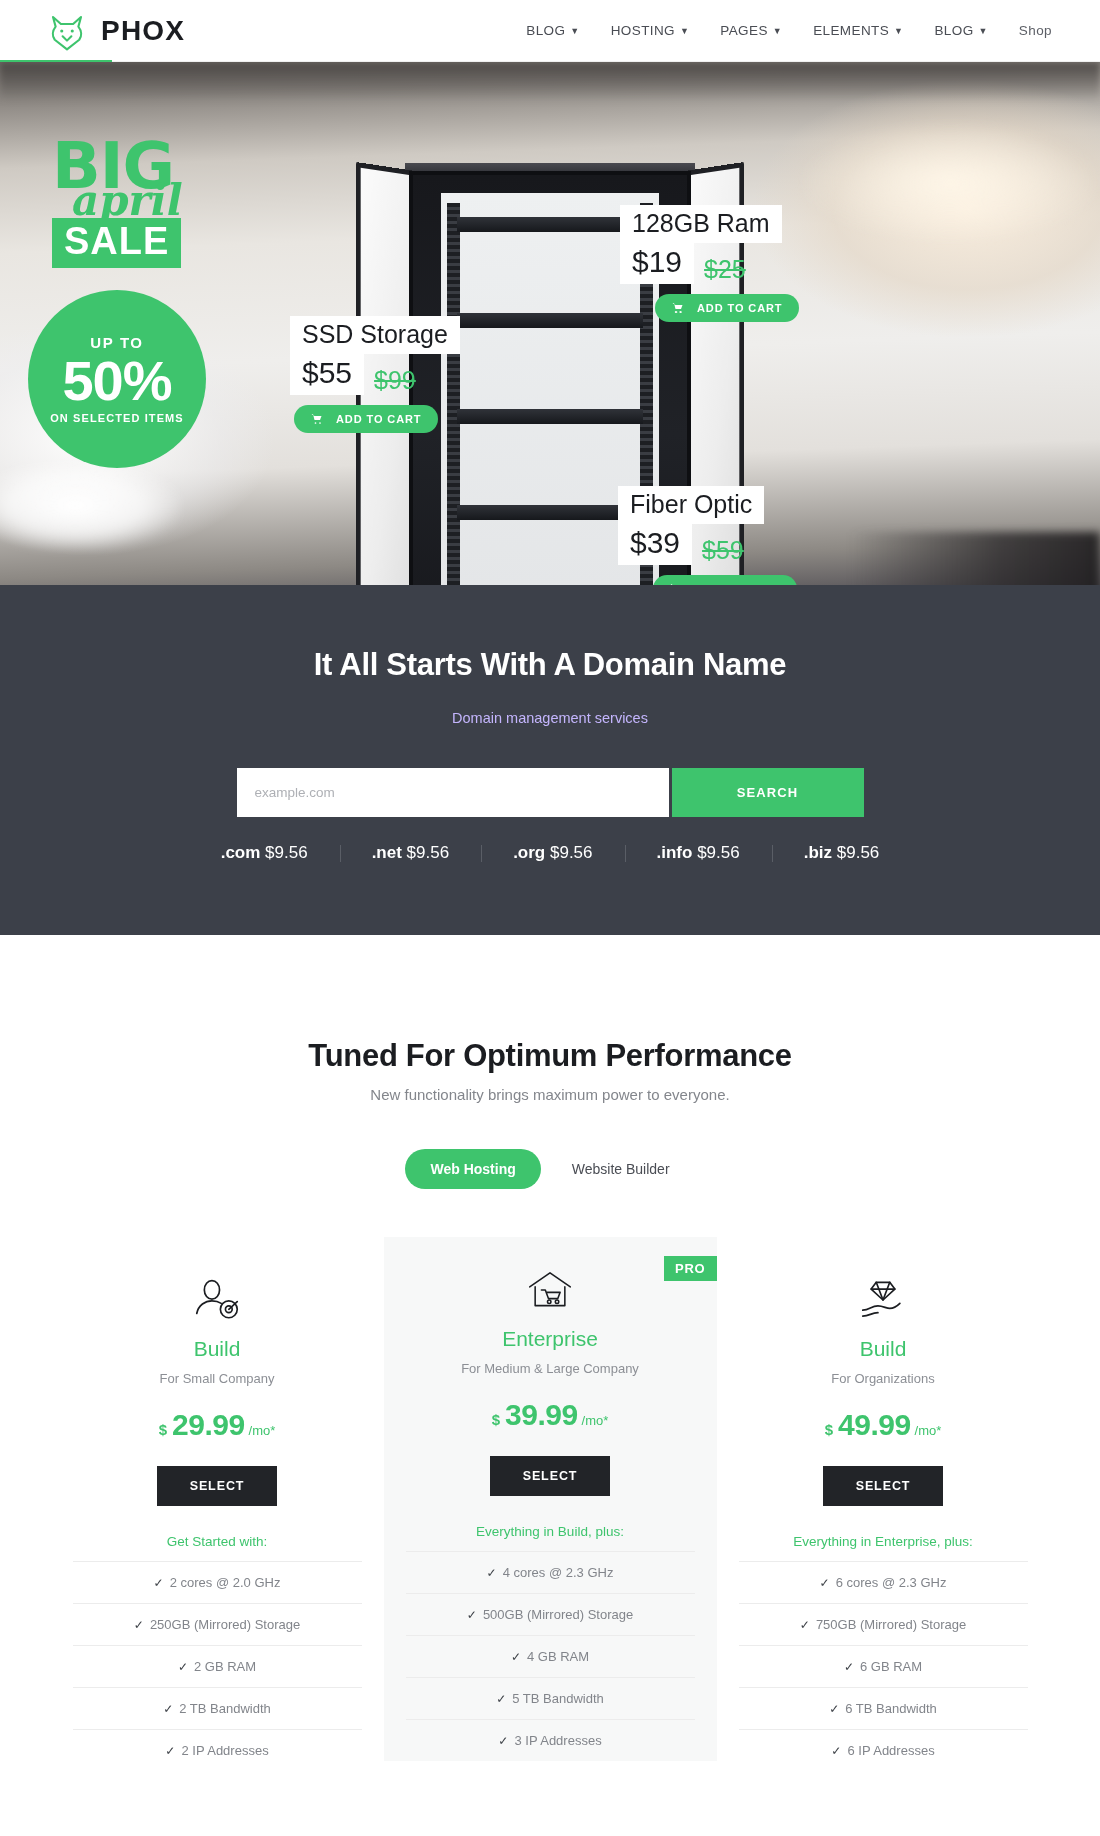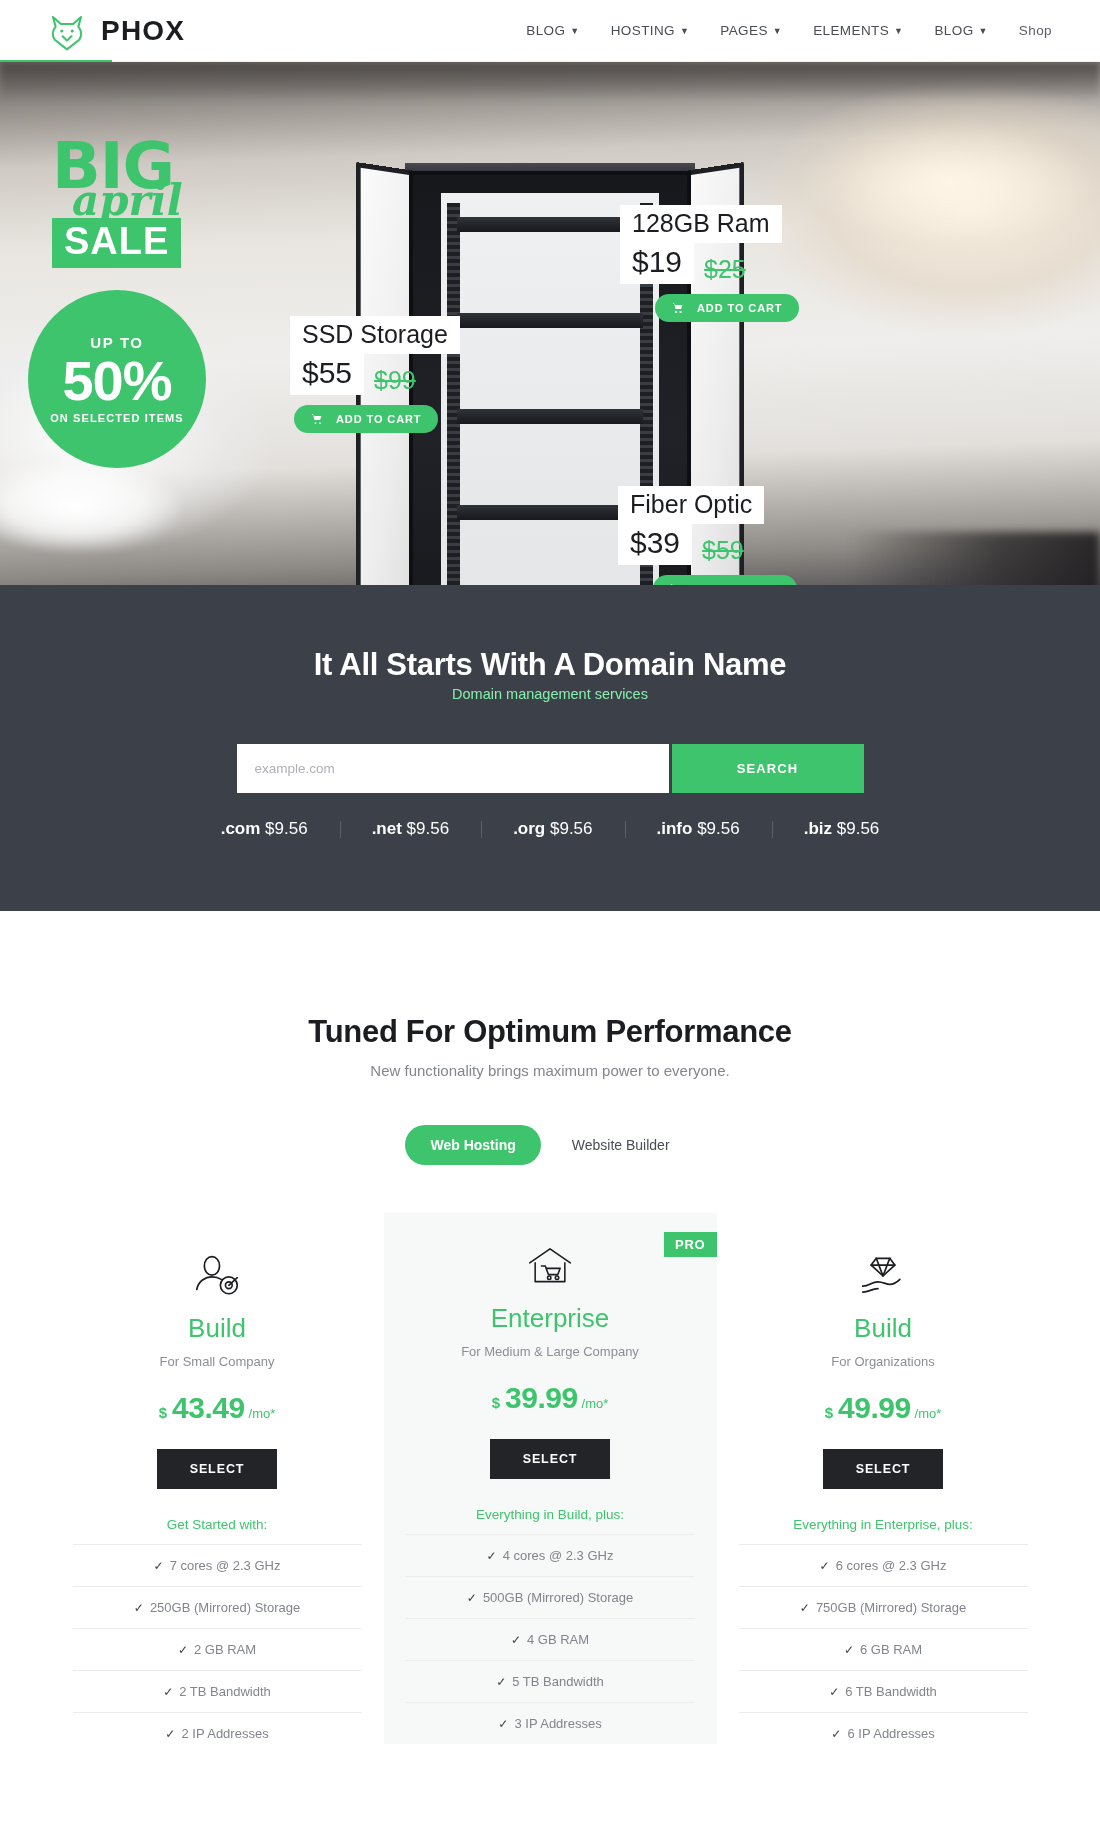--- a/index.html
+++ b/index.html
@@ -166,21 +166,21 @@
     font-family: "Liberation Sans", sans-serif;
   }
   .cart-ico { width: 12px; height: 12px; display:block; }
 
   
   .domain {
     background: #3c4049; color: #fff;
     padding: 62px 0 72px; text-align: center;
   }
   .domain h2 { font-size: 31px; letter-spacing: -.3px; }
-  .domain .sub { font-size: 14.5px; margin-top: 3px; color: #86efac; font-weight: normal; }
+  .domain .sub { font-size: 14.5px; margin-top: 27px; color: #c4b5fd; font-weight: normal; }
   .domain-form {
     margin: 42px auto 0; width: 627px;
     display: flex; gap: 3px;
   }
   .domain-input {
     flex: 1; height: 49px; border: none; background: #fff;
     padding: 0 18px; font-size: 13.5px; color: #6b6e75;
     font-family: "Liberation Sans", sans-serif; outline: none;
   }
   .domain-input::placeholder { color: #aeb0b5; }
@@ -223,21 +223,21 @@
     width: 333px; padding: 40px 22px 0; position: relative; background: #fff;
   }
   .plan.featured { background: #f7f8f8; padding-top: 30px; }
   .pro-badge {
     position: absolute; right: 0; top: 19px;
     background: #3ec46d; color: #fff;
     font-size: 13px; font-weight: bold; letter-spacing: .8px;
     padding: 5px 11px;
   }
   .plan-icon { height: 46px; display: flex; align-items: center; justify-content: center; }
-  .plan-name { color: #3ec46d; font-size: 26px; margin-top: 14px; font-weight: normal; }
+  .plan-name { color: #3ec46d; font-size: 21px; margin-top: 14px; font-weight: normal; }
   .plan-for { color: #8c8f95; font-size: 13px; margin-top: 10px; }
   .plan-price { margin-top: 22px; color: #3ec46d; display: flex; align-items: baseline; justify-content: center; }
   .cur { font-size: 15px; font-weight: bold; }
   .amt { font-size: 30px; font-weight: bold; margin-left: 5px; letter-spacing: -.5px; }
   .per { font-size: 13px; margin-left: 4px; }
   .btn-select {
     margin-top: 24px; background: #222428; color: #fff; border: none;
     font-size: 12.5px; font-weight: bold; letter-spacing: .9px;
     padding: 13px 33px; cursor: pointer;
     font-family: "Liberation Sans", sans-serif;
@@ -431,27 +431,27 @@
           <path d="M8 42c2-10 10-15 18-15 4 0 8 1 11 3"></path>
           <circle cx="46" cy="37" r="10"></circle>
           <circle cx="46" cy="37" r="4"></circle>
           <path d="M46 37 L56 28"></path>
         </svg>
       </div>
       <div class="plan-name">Build</div>
       <div class="plan-for">For Small Company</div>
       <div class="plan-price">
         <span class="cur">$</span>
-        <span class="amt">43.49</span>
+        <span class="amt">29.99</span>
         <span class="per">/mo*</span>
       </div>
       <button class="btn-select">SELECT</button>
       <div class="feat-head">Get Started with:</div>
       <ul class="feat-list">
-        <li><span class="chk">✓</span><span>7 cores @ 2.3 GHz</span></li>
+        <li><span class="chk">✓</span><span>2 cores @ 2.0 GHz</span></li>
         <li><span class="chk">✓</span><span>250GB (Mirrored) Storage</span></li>
         <li><span class="chk">✓</span><span>2 GB RAM</span></li>
         <li><span class="chk">✓</span><span>2 TB Bandwidth</span></li>
         <li><span class="chk">✓</span><span>2 IP Addresses</span></li>
       </ul>
     </div>
 
     <div class="plan featured">
       <div class="pro-badge">PRO</div>
       <div class="plan-icon">

